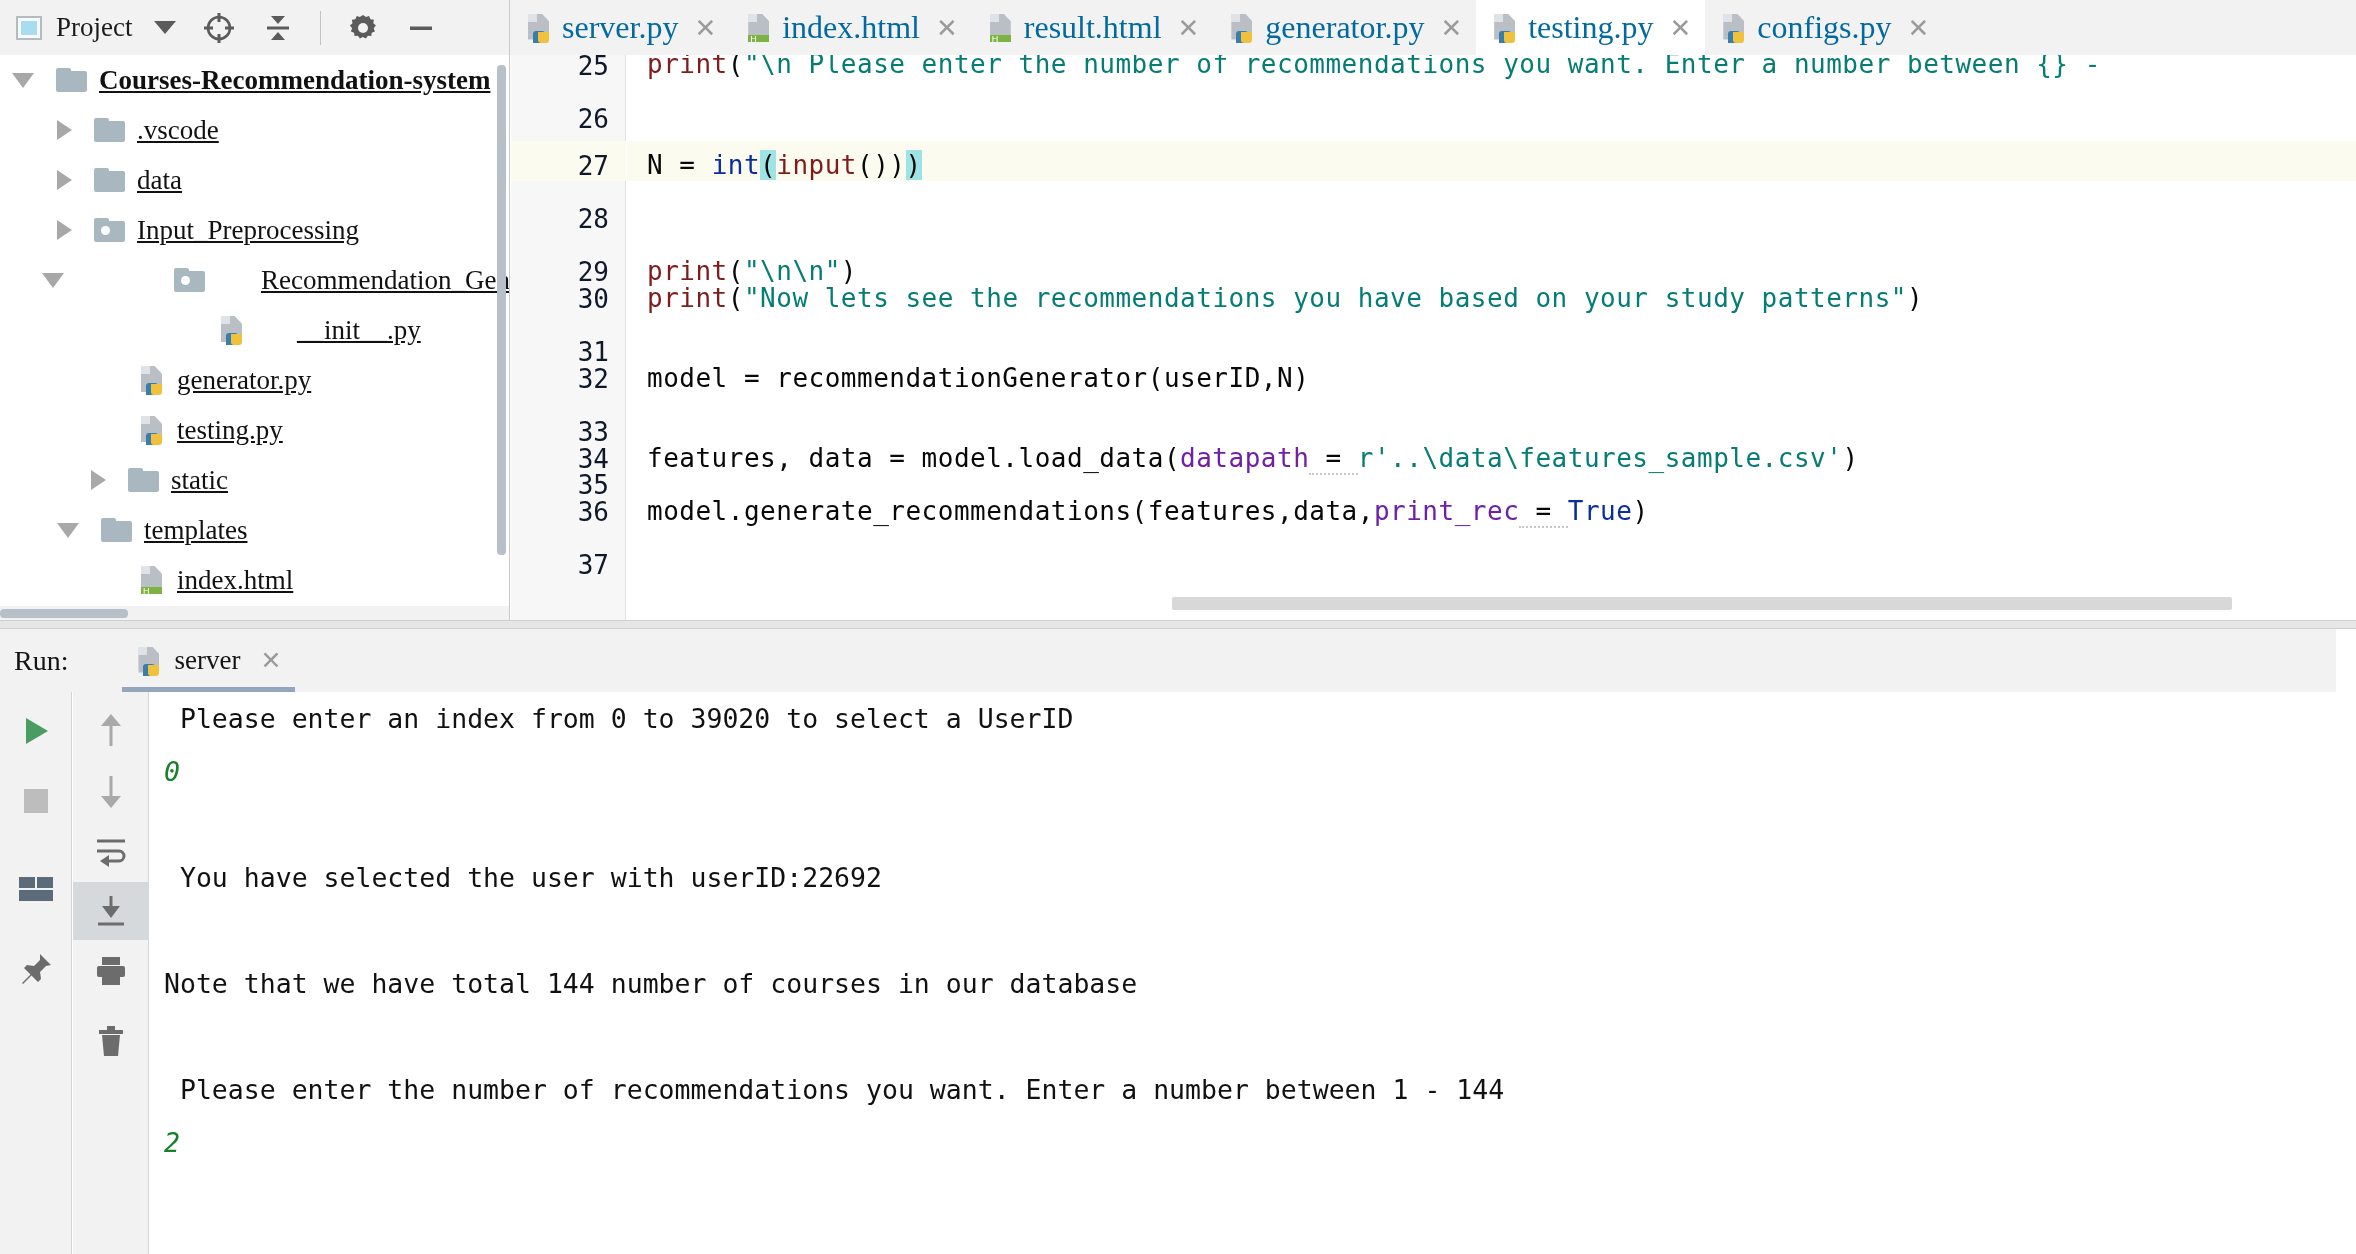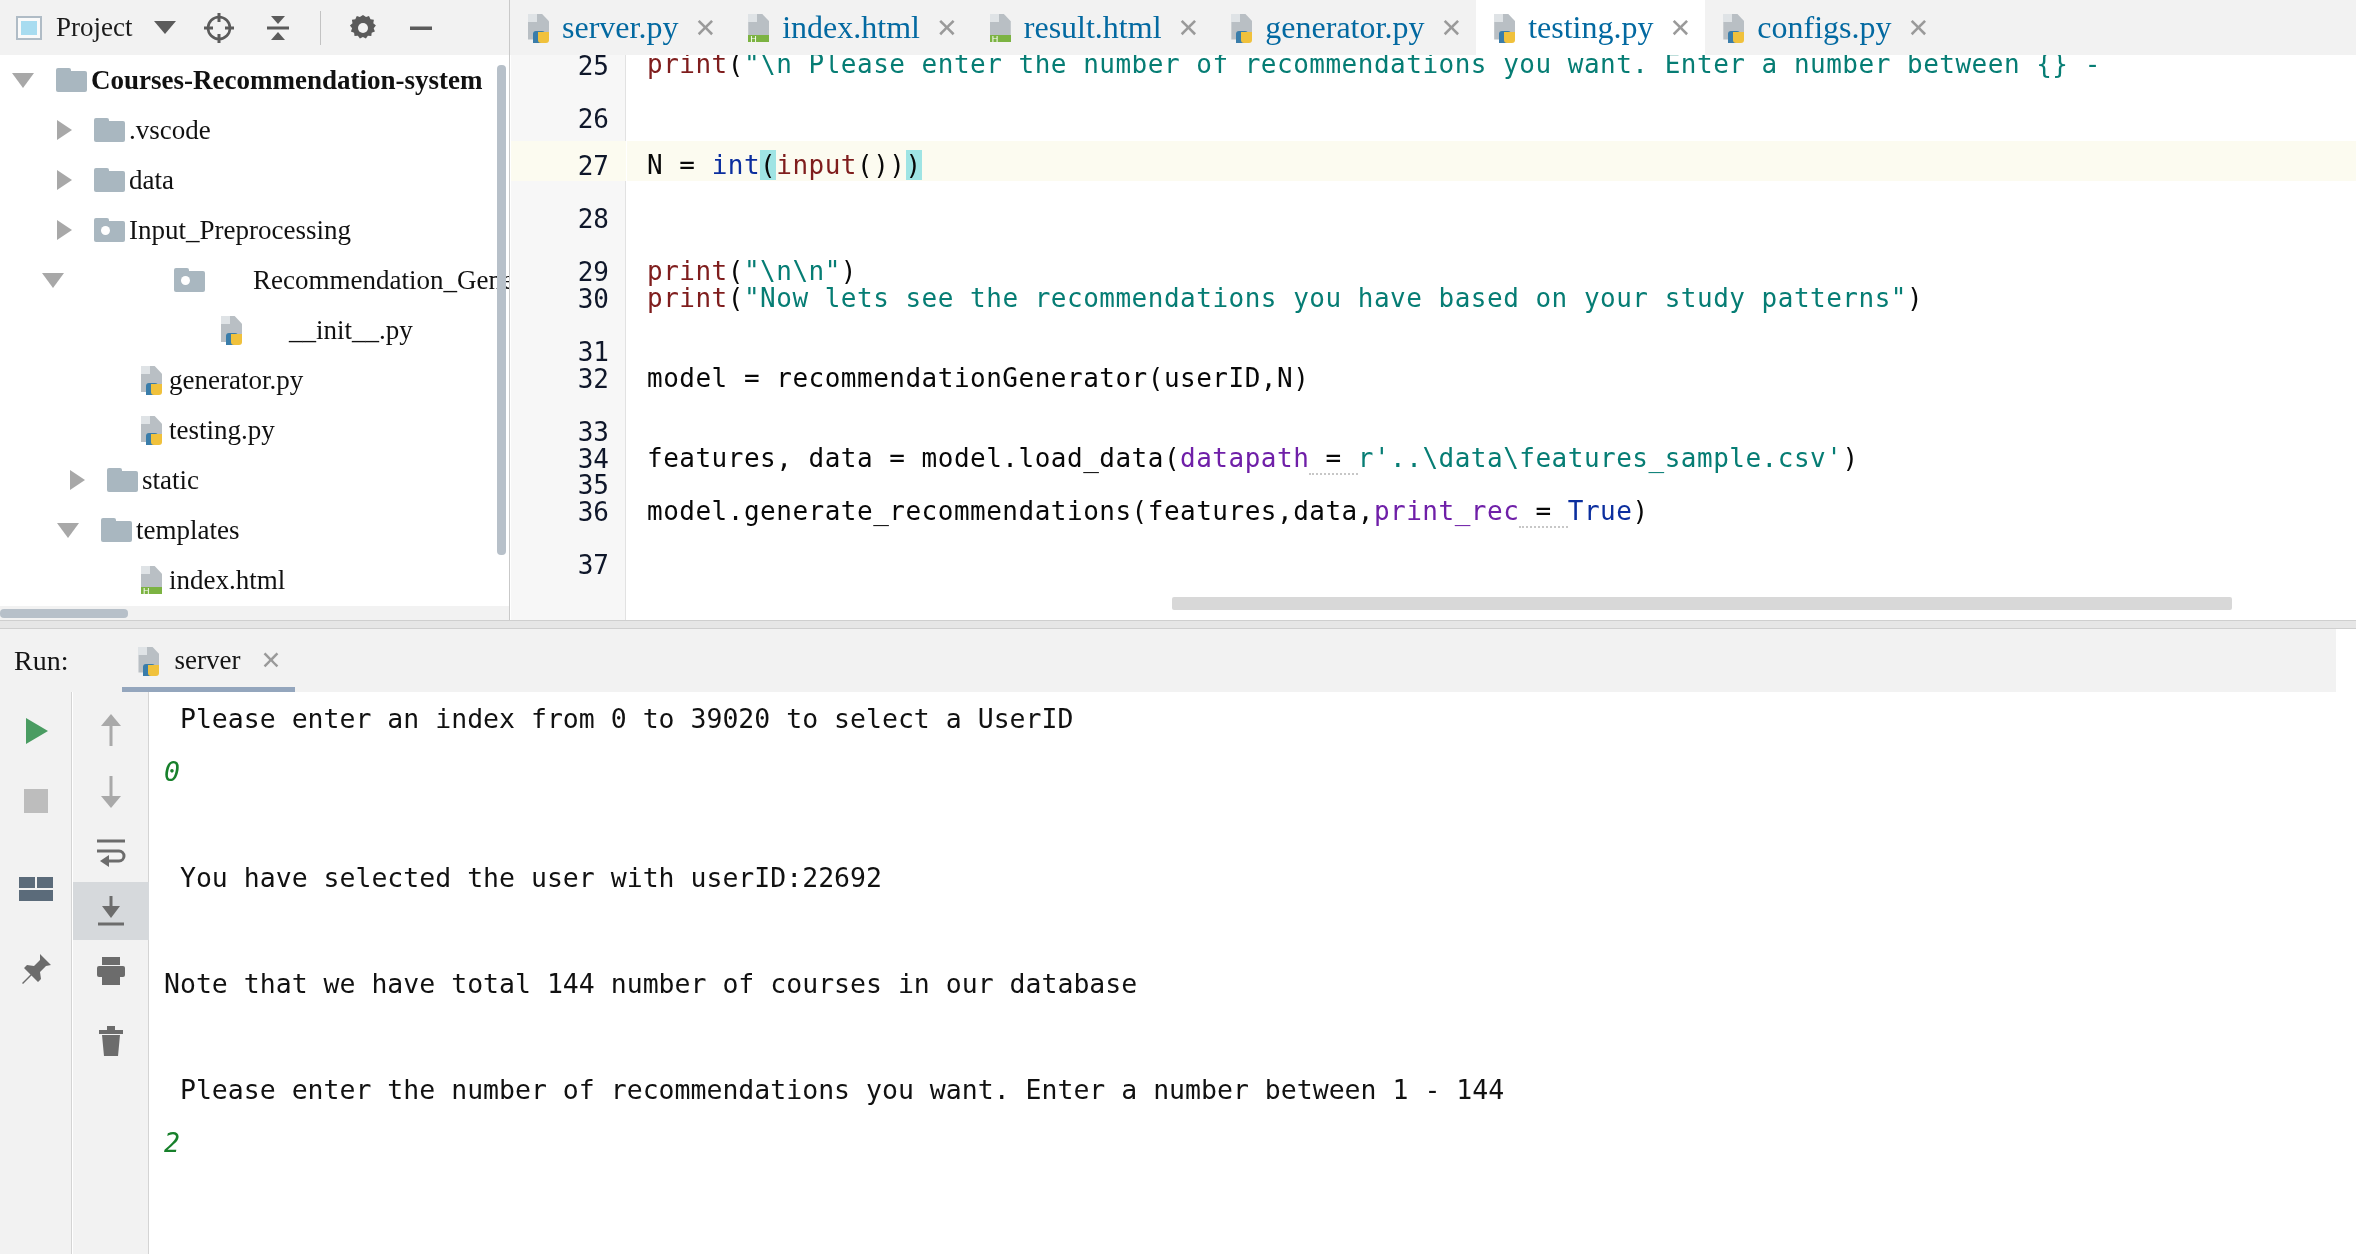--- a/index.html
+++ b/index.html
@@ -104,21 +104,21 @@
   .tw.down {
     border-left: 11px solid transparent; border-right: 11px solid transparent;
     border-top: 15px solid #a8a8a8;
   }
   .tw.blank { width: 15px; height: 20px; }
   .folder { width: 31px; height: 24px; position: relative; flex: none; }
   .folder .body { position: absolute; left:0; top: 3px; width: 31px; height: 21px; background: #a9b7c0; border-radius: 0 2px 2px 2px; }
   .folder .tabtop { position: absolute; left: 0; top: 0; width: 15px; height: 6px; background: #a9b7c0; border-radius: 2px 2px 0 0; }
   .folder.pkg .dot { position: absolute; left: 7px; top: 8px; width: 9px; height: 9px; border-radius: 50%; background: #ffffff; z-index: 2;}
   .tlabel {
-    font-family: "Liberation Serif", serif; font-size: 27px; color: #111111; margin-left: 4px;
+    font-family: "Liberation Serif", serif; font-size: 27px; color: #111111; margin-left: 12px; text-decoration: underline;
   }
   .tlabel.bold { font-weight: bold; }
 
   .tree-hscroll {
     position: absolute; left: 0; bottom: 0; width: 510px; height: 14px; background: #f2f2f2;
   }
   .tree-hscroll .thumb { position:absolute; left: 0; top: 3px; width: 128px; height: 9px; background: #b7c0c9; border-radius: 4px;}
   .tree-vscroll {
     position: absolute; right: 1px; top: 10px; width: 14px; height: 530px;
   }
@@ -392,21 +392,21 @@
         <div class="tw blank"></div>
         <div style="width: 22px; flex: 0 0 auto;"></div>
         <div class="ficon py">
           <div class="sheet"></div>
           <div class="fold"></div>
           <div class="py1"></div>
           <div class="py2"></div>
         </div>
         <div class="tlabel">testing.py</div>
       </div>
-      <div class="trow" style="padding-left: 70px;">
+      <div class="trow" style="padding-left: 91px;">
         <div class="tw right"></div>
         <div style="width: 22px; flex: 0 0 auto;"></div>
         <div class="folder">
           <div class="tabtop"></div>
           <div class="body"></div>
         </div>
         <div class="tlabel">static</div>
       </div>
       <div class="trow" style="padding-left: 57px;">
         <div class="tw down"></div>

